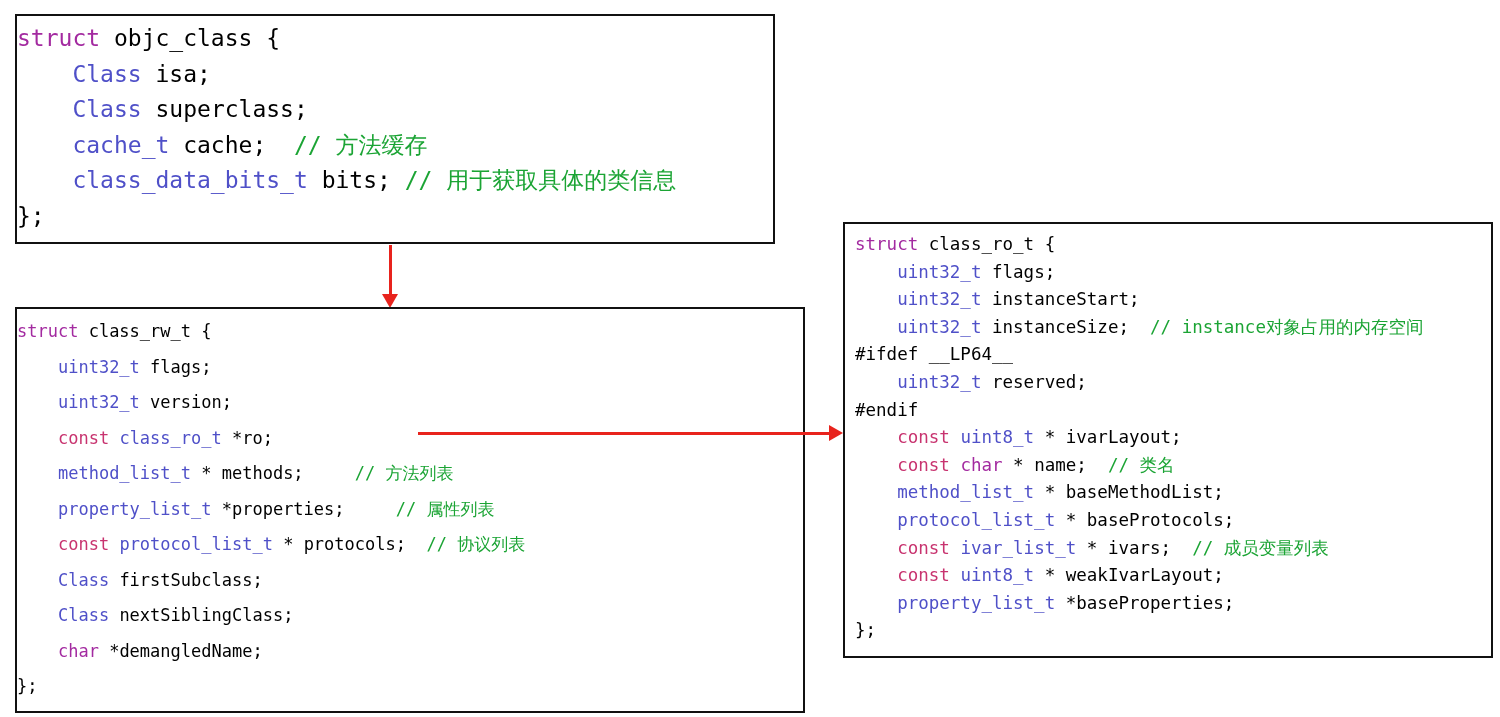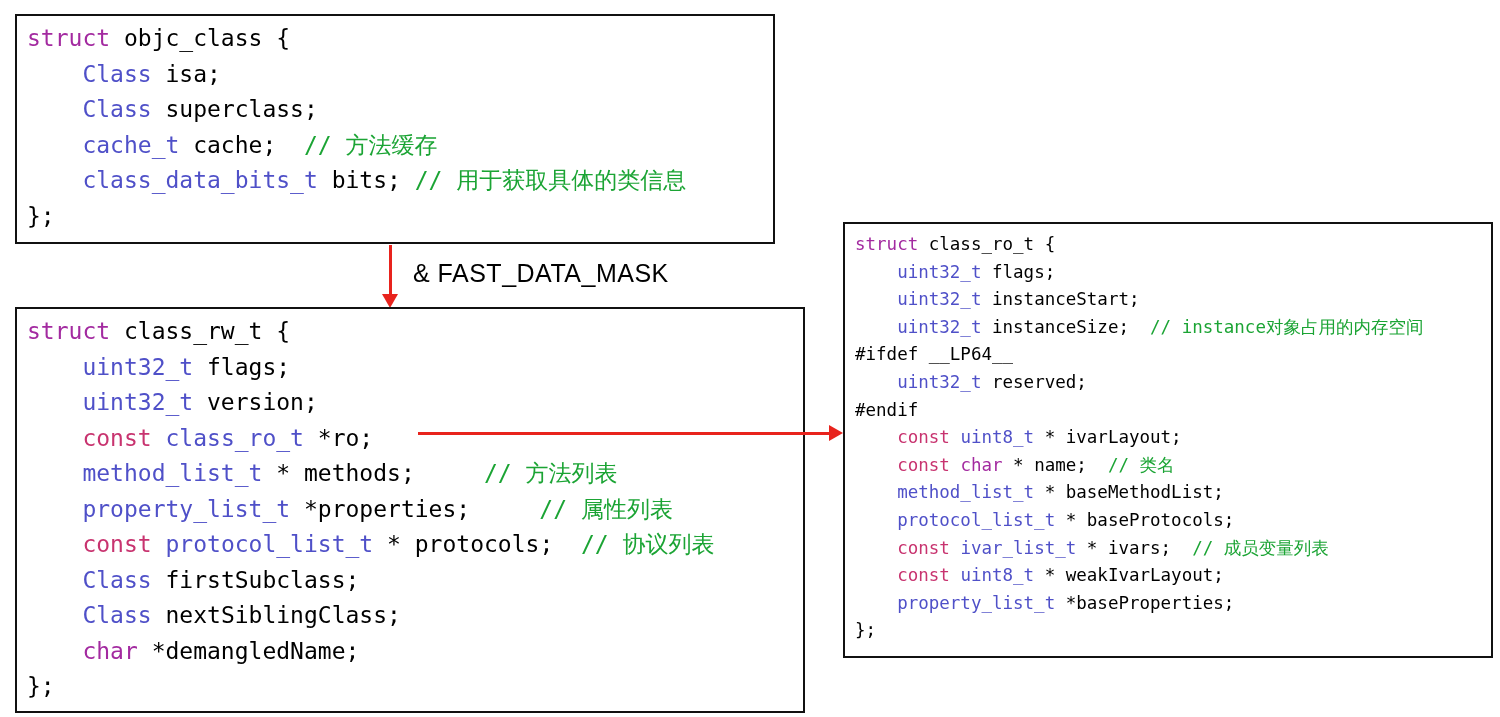--- a/index.html
+++ b/index.html
@@ -11,28 +11,28 @@
     background: #ffffff;
     overflow: hidden;
     font-family: "DejaVu Sans Mono", "Liberation Mono", monospace;
   }
   .code-box {
     position: absolute;
     background: #ffffff;
     border: 2px solid #111111;
   }
   .code {
-    padding: 5px 10px;
+    padding: 5px 0;
     white-space: pre;
   }
   .code-line { white-space: pre; }
   .box1 { left: 15px;  top: 14px;  width: 760px; height: 230px; }
   .box1 .code { font-size: 23px; line-height: 35.5px; }
   .box2 { left: 15px;  top: 307px; width: 790px; height: 406px; }
-  .box2 .code { font-size: 23px; line-height: 35.5px; }
+  .box2 .code { font-size: 17px; line-height: 35.5px; }
   .box3 { left: 843px; top: 222px; width: 650px; height: 436px; }
   .box3 .code { font-size: 17.5px; line-height: 27.6px; padding: 7px 10px; }
 
   .varrow { position: absolute; left: 382px; top: 245px; width: 16px; height: 63px; }
   .varrow .line { position: absolute; left: 6.5px; top: 0; width: 3px; height: 50px; background: #e8231d; }
   .varrow .head {
     position: absolute; left: 0; top: 49px; width: 0; height: 0;
     border-left: 8px solid transparent; border-right: 8px solid transparent;
     border-top: 14px solid #e8231d;
   }
@@ -62,21 +62,20 @@
 
   <div class="code-box box1" style="border-color: rgb(17, 17, 17);">
     <div class="code"><div class="code-line"><span style="color: rgb(163, 42, 160);">struct</span><span style="color: rgb(0, 0, 0);"> objc_class {</span></div><div class="code-line"><span style="color: rgb(0, 0, 0);">    </span><span style="color: rgb(79, 80, 200);">Class</span><span style="color: rgb(0, 0, 0);"> isa;</span></div><div class="code-line"><span style="color: rgb(0, 0, 0);">    </span><span style="color: rgb(79, 80, 200);">Class</span><span style="color: rgb(0, 0, 0);"> superclass;</span></div><div class="code-line"><span style="color: rgb(0, 0, 0);">    </span><span style="color: rgb(79, 80, 200);">cache_t</span><span style="color: rgb(0, 0, 0);"> cache;  </span><span style="color: rgb(27, 164, 52);">// 方法缓存</span></div><div class="code-line"><span style="color: rgb(0, 0, 0);">    </span><span style="color: rgb(79, 80, 200);">class_data_bits_t</span><span style="color: rgb(0, 0, 0);"> bits; </span><span style="color: rgb(27, 164, 52);">// 用于获取具体的类信息</span></div><div class="code-line"><span style="color: rgb(0, 0, 0);">};</span></div></div>
   </div>
 
   <div class="varrow">
     <div class="line" style="background: rgb(232, 35, 29);"></div>
     <div class="head" style="border-top-color: rgb(232, 35, 29);"></div>
   </div>
 
-  <div class="arrow-label">&amp; FAST_DATA_MASK</div>
 
   <div class="code-box box2" style="border-color: rgb(17, 17, 17);">
     <div class="code"><div class="code-line"><span style="color: rgb(163, 42, 160);">struct</span><span style="color: rgb(0, 0, 0);"> class_rw_t {</span></div><div class="code-line"><span style="color: rgb(0, 0, 0);">    </span><span style="color: rgb(79, 80, 200);">uint32_t</span><span style="color: rgb(0, 0, 0);"> flags;</span></div><div class="code-line"><span style="color: rgb(0, 0, 0);">    </span><span style="color: rgb(79, 80, 200);">uint32_t</span><span style="color: rgb(0, 0, 0);"> version;</span></div><div class="code-line"><span style="color: rgb(0, 0, 0);">    </span><span style="color: rgb(200, 51, 111);">const</span><span style="color: rgb(0, 0, 0);"> </span><span style="color: rgb(79, 80, 200);">class_ro_t</span><span style="color: rgb(0, 0, 0);"> *ro;</span></div><div class="code-line"><span style="color: rgb(0, 0, 0);">    </span><span style="color: rgb(79, 80, 200);">method_list_t</span><span style="color: rgb(0, 0, 0);"> * methods;     </span><span style="color: rgb(27, 164, 52);">// 方法列表</span></div><div class="code-line"><span style="color: rgb(0, 0, 0);">    </span><span style="color: rgb(79, 80, 200);">property_list_t</span><span style="color: rgb(0, 0, 0);"> *properties;     </span><span style="color: rgb(27, 164, 52);">// 属性列表</span></div><div class="code-line"><span style="color: rgb(0, 0, 0);">    </span><span style="color: rgb(200, 51, 111);">const</span><span style="color: rgb(0, 0, 0);"> </span><span style="color: rgb(79, 80, 200);">protocol_list_t</span><span style="color: rgb(0, 0, 0);"> * protocols;  </span><span style="color: rgb(27, 164, 52);">// 协议列表</span></div><div class="code-line"><span style="color: rgb(0, 0, 0);">    </span><span style="color: rgb(79, 80, 200);">Class</span><span style="color: rgb(0, 0, 0);"> firstSubclass;</span></div><div class="code-line"><span style="color: rgb(0, 0, 0);">    </span><span style="color: rgb(79, 80, 200);">Class</span><span style="color: rgb(0, 0, 0);"> nextSiblingClass;</span></div><div class="code-line"><span style="color: rgb(0, 0, 0);">    </span><span style="color: rgb(163, 42, 160);">char</span><span style="color: rgb(0, 0, 0);"> *demangledName;</span></div><div class="code-line"><span style="color: rgb(0, 0, 0);">};</span></div></div>
   </div>
 
   <div class="harrow">
     <div class="line" style="background: rgb(232, 35, 29);"></div>
     <div class="head" style="border-left-color: rgb(232, 35, 29);"></div>
   </div>
 

